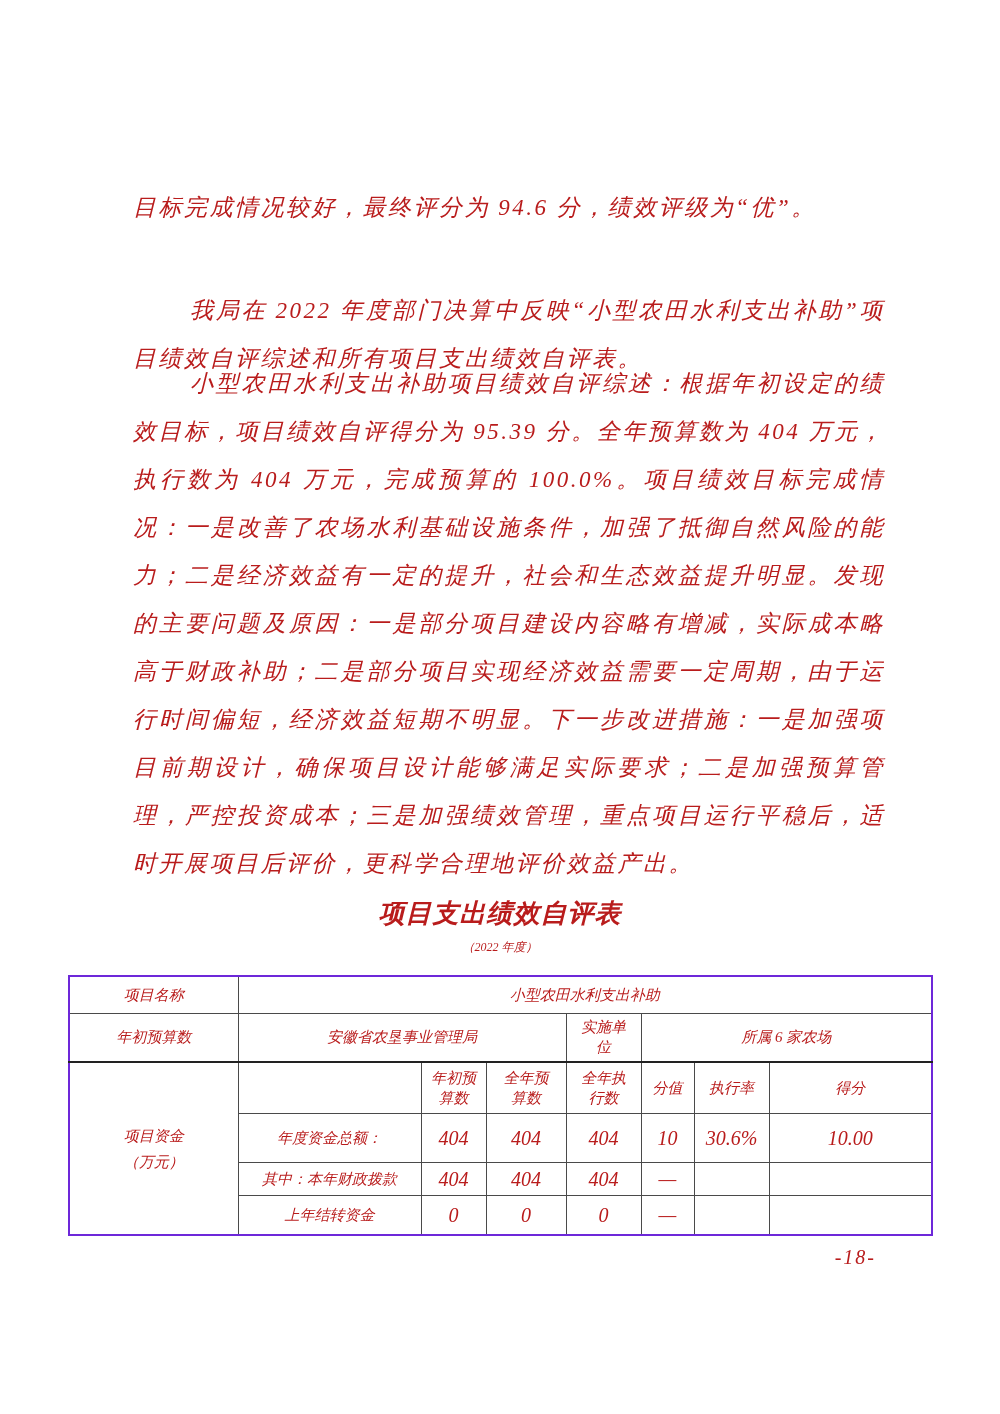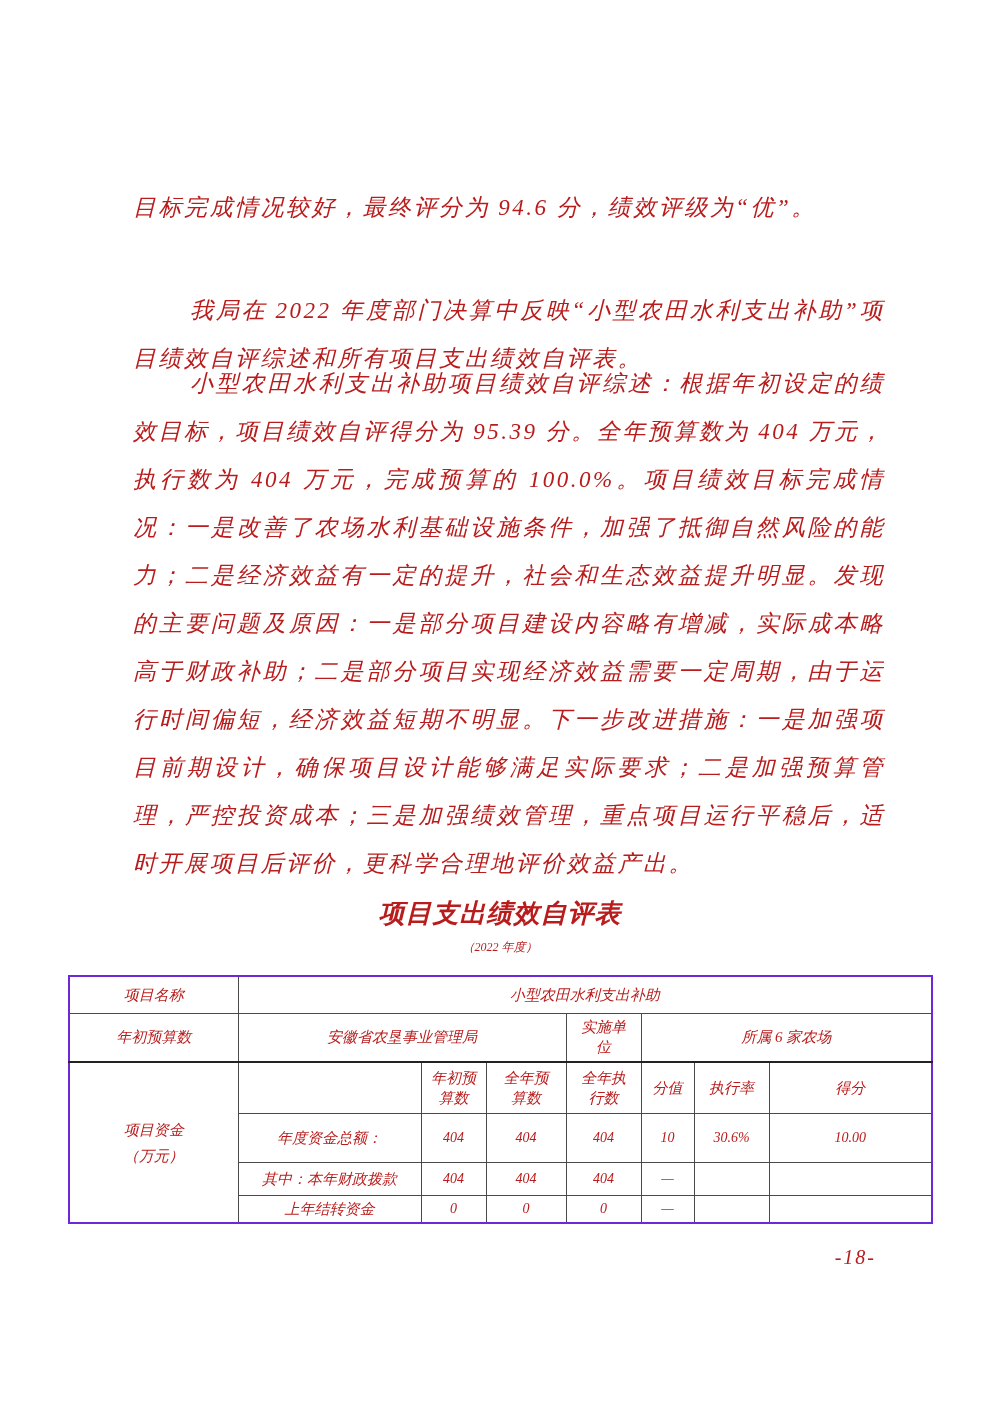--- a/index.html
+++ b/index.html
@@ -63,24 +63,24 @@
     vertical-align: middle;
     padding: 2px 4px;
     overflow: hidden;
   }
   table.eval { border: 2px solid #6d28d9; }
   tr.r1 { height: 37px; }
   tr.r2 { height: 49px; }
   tr.r3 { height: 51px; }
   tr.r4 { height: 49px; }
   tr.r5 { height: 33px; }
-  tr.r6 { height: 28px; }
+  tr.r6 { height: 40px; }
   tr.r3 td { border-top: 2px solid #222222; }
   td.funds { white-space: pre-line; line-height: 26px; }
-  td.num { font-size: 14px; }
+  td.num { font-size: 20px; }
   td.lbl-left  { text-align: left;  padding-left: 12px; }
   td.lbl-right { text-align: right; padding-right: 14px; }
   .wrap3 { display: inline-block; max-width: 50px; vertical-align: middle; }
   .pagenum {
     position: absolute;
     top: 1246px; left: 0; width: 876px;
     text-align: right;
     font-size: 20px;
     letter-spacing: 2px;
     font-family: "Liberation Serif", "DejaVu Serif", serif;

